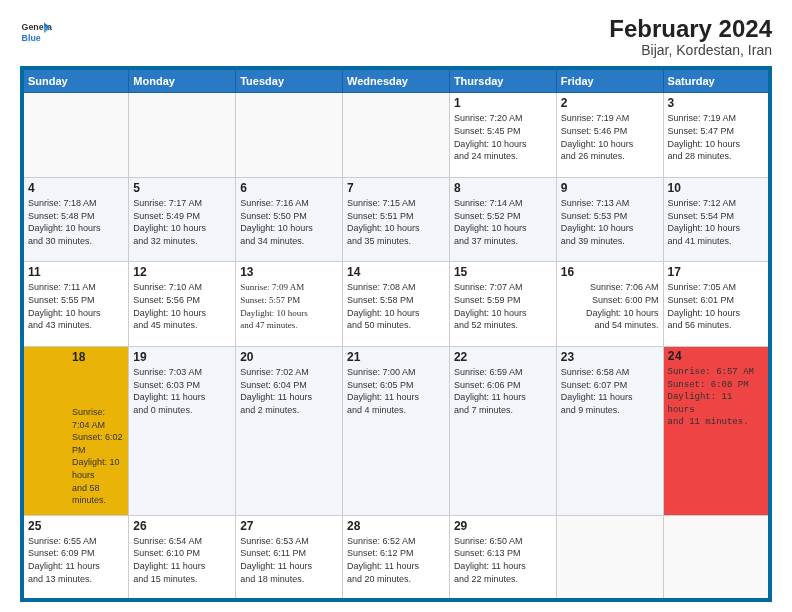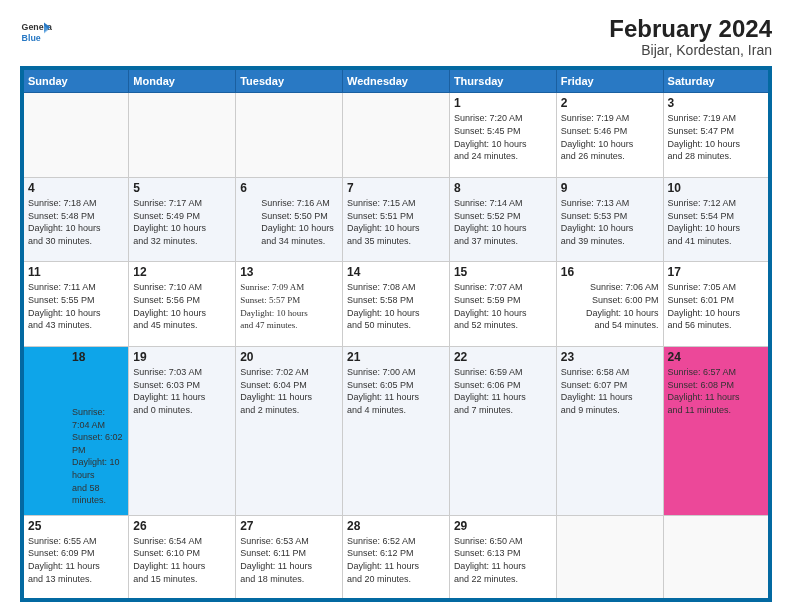--- a/index.html
+++ b/index.html
@@ -159,21 +159,21 @@
           </td>
           <td style="background: rgb(242, 245, 250);">
             <div class="day-number">5</div>
             <div class="day-info" style="white-space: pre-line;">Sunrise: 7:17 AM
 Sunset: 5:49 PM
 Daylight: 10 hours
 and 32 minutes.</div>
           </td>
           <td style="background: rgb(242, 245, 250);">
             <div class="day-number">6</div>
-            <div class="day-info" style="white-space: pre-line; margin-left: 21px;">Sunrise: 7:16 AM
+            <div class="day-info" style="white-space: pre-line;">Sunrise: 7:16 AM
 Sunset: 5:50 PM
 Daylight: 10 hours
 and 34 minutes.</div>
           </td>
           <td style="background: rgb(242, 245, 250);">
             <div class="day-number">7</div>
             <div class="day-info" style="white-space: pre-line;">Sunrise: 7:15 AM
 Sunset: 5:51 PM
 Daylight: 10 hours
 and 35 minutes.</div>
@@ -245,21 +245,21 @@
           </td>
           <td>
             <div class="day-number">17</div>
             <div class="day-info" style="white-space: pre-line;">Sunrise: 7:05 AM
 Sunset: 6:01 PM
 Daylight: 10 hours
 and 56 minutes.</div>
           </td>
         </tr>
         <tr class="week8">
-          <td style="background: #0ea5e9; padding-left: 48px;">
+          <td style="background: #eab308; padding-left: 48px;">
             <div class="day-number">18</div>
             <div class="day-info" style="white-space: pre-line; margin-top: 42px;">Sunrise: 7:04 AM
 Sunset: 6:02 PM
 Daylight: 10 hours
 and 58 minutes.</div>
           </td>
           <td style="background: rgb(242, 245, 250);">
             <div class="day-number">19</div>
             <div class="day-info" style="white-space: pre-line;">Sunrise: 7:03 AM
 Sunset: 6:03 PM
@@ -287,21 +287,21 @@
 Daylight: 11 hours
 and 7 minutes.</div>
           </td>
           <td style="background: rgb(242, 245, 250);">
             <div class="day-number">23</div>
             <div class="day-info" style="white-space: pre-line;">Sunrise: 6:58 AM
 Sunset: 6:07 PM
 Daylight: 11 hours
 and 9 minutes.</div>
           </td>
-          <td style="background: #ec4899;">
+          <td style="background: #ef4444; font-family: Liberation Mono, monospace;">
             <div class="day-number">24</div>
             <div class="day-info" style="white-space: pre-line;">Sunrise: 6:57 AM
 Sunset: 6:08 PM
 Daylight: 11 hours
 and 11 minutes.</div>
           </td>
         </tr>
         <tr>
           <td>
             <div class="day-number">25</div>

